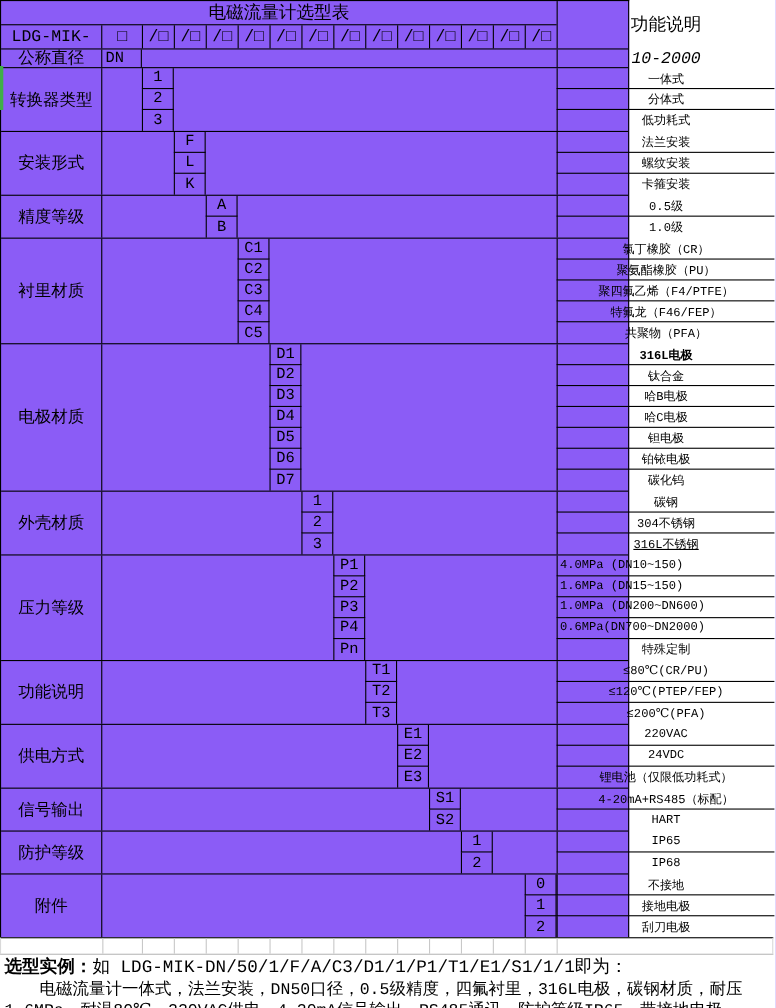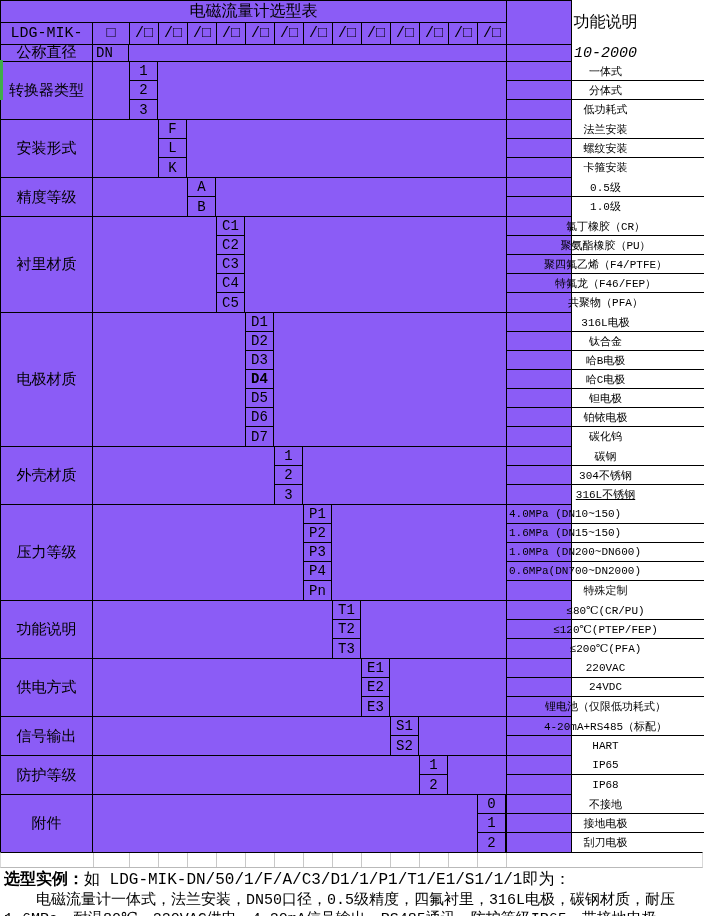--- a/index.html
+++ b/index.html
@@ -107,26 +107,26 @@
         <div class="cell code-cell" style="grid-area: 3 / 6;">C3</div>
         <div class="cell desc-cell" style="grid-row: 3;">聚四氟乙烯（F4/PTFE）</div>
         <div class="cell code-cell" style="grid-area: 4 / 6;">C4</div>
         <div class="cell desc-cell" style="grid-row: 4;">特氟龙（F46/FEP）</div>
         <div class="cell code-cell last" style="grid-area: 5 / 6;">C5</div>
         <div class="cell desc-cell last" style="grid-row: 5;">共聚物（PFA）</div>
       </div>
       <div class="grid section" style="grid-template-rows: repeat(7, 19px);">
         <div class="cell label-cell" style="grid-row: 1 / span 7;">电极材质</div>
         <div class="cell code-cell" style="grid-area: 1 / 7;">D1</div>
-        <div class="cell desc-cell" style="grid-row: 1;">316L电极</div>
+        <div class="cell desc-cell" style="grid-row: 1; font-weight: bold;">316L电极</div>
         <div class="cell code-cell" style="grid-area: 2 / 7;">D2</div>
         <div class="cell desc-cell" style="grid-row: 2;">钛合金</div>
         <div class="cell code-cell" style="grid-area: 3 / 7;">D3</div>
         <div class="cell desc-cell" style="grid-row: 3;">哈B电极</div>
-        <div class="cell code-cell" style="grid-area: 4 / 7; font-weight: bold;">D4</div>
+        <div class="cell code-cell" style="grid-area: 4 / 7;">D4</div>
         <div class="cell desc-cell" style="grid-row: 4;">哈C电极</div>
         <div class="cell code-cell" style="grid-area: 5 / 7;">D5</div>
         <div class="cell desc-cell" style="grid-row: 5;">钽电极</div>
         <div class="cell code-cell" style="grid-area: 6 / 7;">D6</div>
         <div class="cell desc-cell" style="grid-row: 6;">铂铱电极</div>
         <div class="cell code-cell last" style="grid-area: 7 / 7;">D7</div>
         <div class="cell desc-cell last" style="grid-row: 7;">碳化钨</div>
       </div>
       <div class="grid section" style="grid-template-rows: repeat(3, 19px);">
         <div class="cell label-cell" style="grid-row: 1 / span 3;">外壳材质</div>

